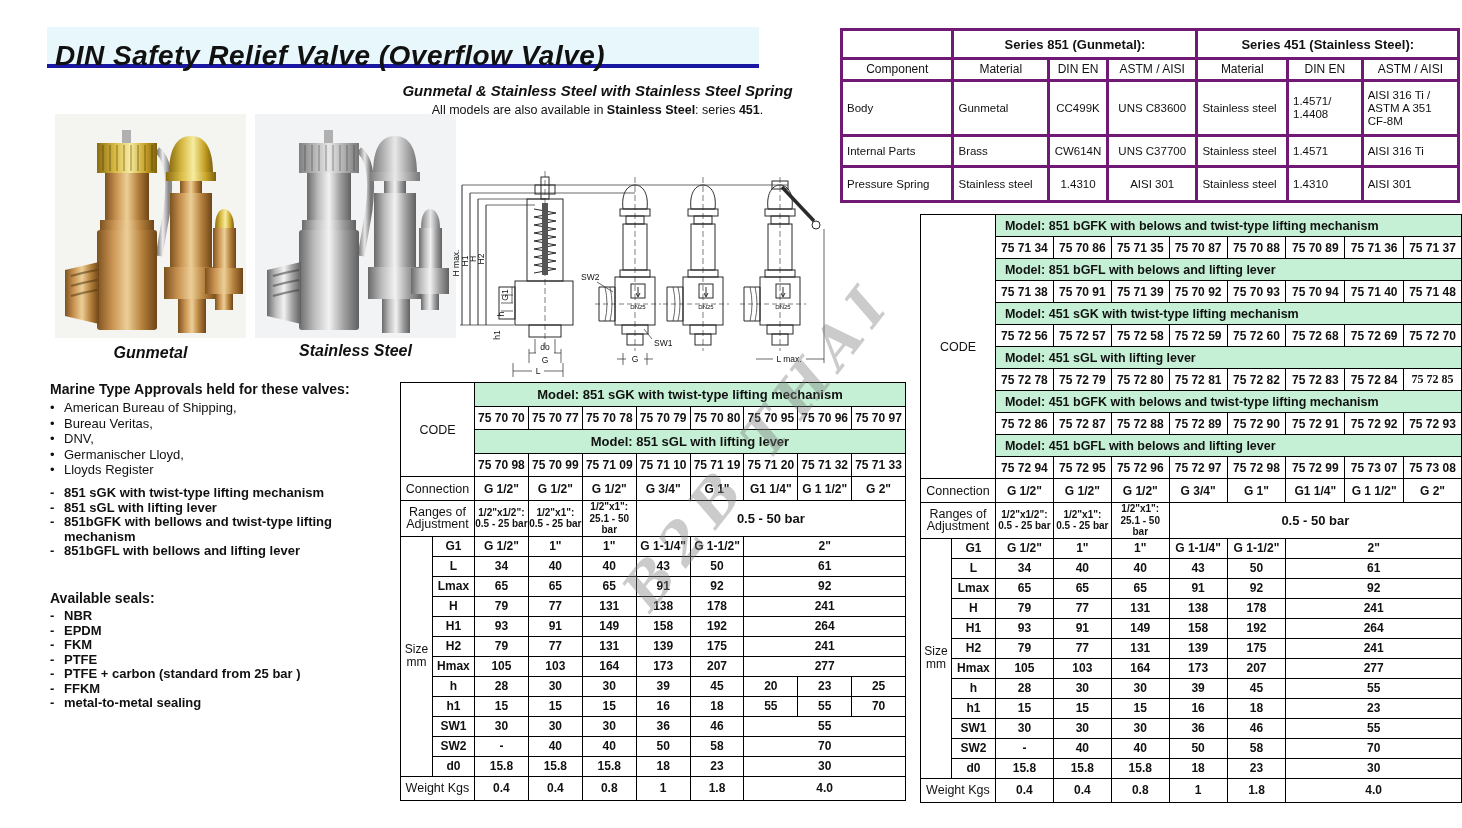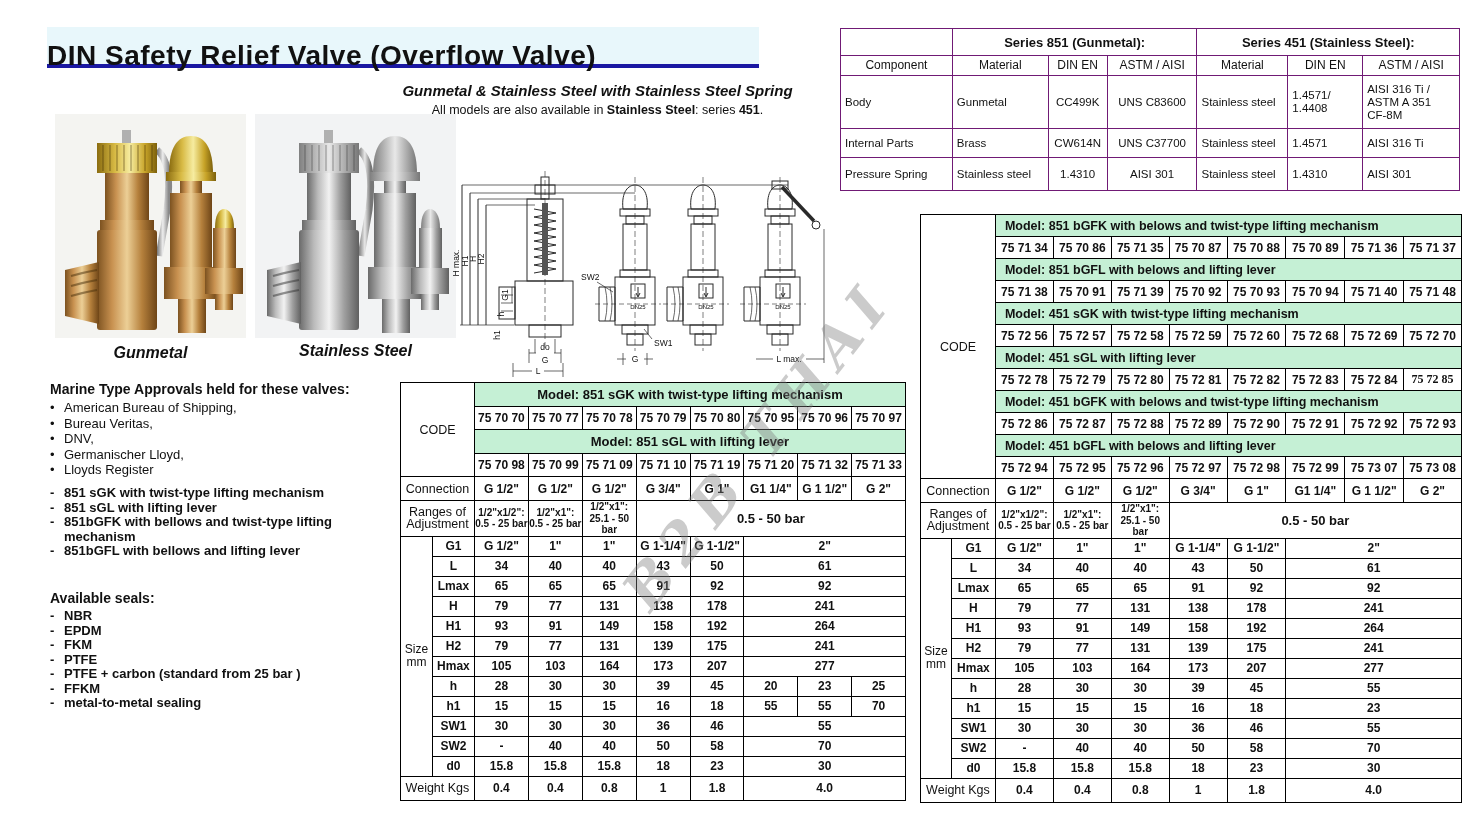--- a/index.html
+++ b/index.html
@@ -3,21 +3,21 @@
 <meta charset="utf-8">
 <style>
   html,body{margin:0;padding:0;background:#fff;}
   #page{position:relative;width:1462px;height:828px;background:#ffffff;overflow:hidden;
         font-family:"Liberation Sans",sans-serif;color:#111;}
   .abs{position:absolute;}
 
   
   .title-strip{left:47px;top:27px;width:712px;height:37px;background:#e8f7fb;
                border-bottom:4px solid #1a18a2;display:flex;align-items:center;}
-  .title-strip span{font-size:28px;font-weight:bold;letter-spacing:.5px;padding-left:0;white-space:nowrap;margin-top:20px;}
+  .title-strip span{font-size:28px;font-weight:bold;font-style:italic;letter-spacing:.5px;padding-left:8px;white-space:nowrap;margin-top:20px;}
   .subtitle{left:360px;top:82px;width:475px;text-align:center;font-size:15px;font-weight:bold;font-style:italic;}
   .note{left:360px;top:103px;width:475px;text-align:center;font-size:12.5px;}
   .note b{font-weight:bold;}
 
   
   .photo-label{font-size:16px;font-weight:bold;font-style:italic;text-align:center;}
 
   
   .txtblock{width:350px;}
   .txtblock .h{font-size:14px;font-weight:bold;margin-bottom:3px;}
@@ -26,21 +26,21 @@
   #marine .li{line-height:15.5px;}
   #models .li,#seals .li{font-weight:bold;}
   #models .li{line-height:14.5px;}
   #seals .li{line-height:14.5px;}
 
   
   table{border-collapse:collapse;table-layout:fixed;}
   td{overflow:hidden;}
 
   
-  .mt td{border:1px solid #701a75;font-size:11.5px;padding:1px 4px;vertical-align:middle;white-space:pre-line;line-height:13px;}
+  .mt td{border:3px solid #701a75;font-size:11.5px;padding:1px 4px;vertical-align:middle;white-space:pre-line;line-height:13px;}
   .mt td.series{font-weight:bold;font-size:13px;text-align:center;}
   .mt td.colh{text-align:center;font-size:12px;}
   .mt td.c-center{text-align:center;}
   .mt td.c-left{text-align:left;}
 
   
   .vt td{border:1px solid #000;text-align:center;vertical-align:middle;padding:0;color:#111;}
   .vt td.model{background:#c5f0d5;font-weight:bold;font-size:13px;}
   .vt-right td.model{text-align:left;padding-left:9px;font-size:12.5px;}
   .vt td.codeval{font-weight:bold;font-size:12px;}

